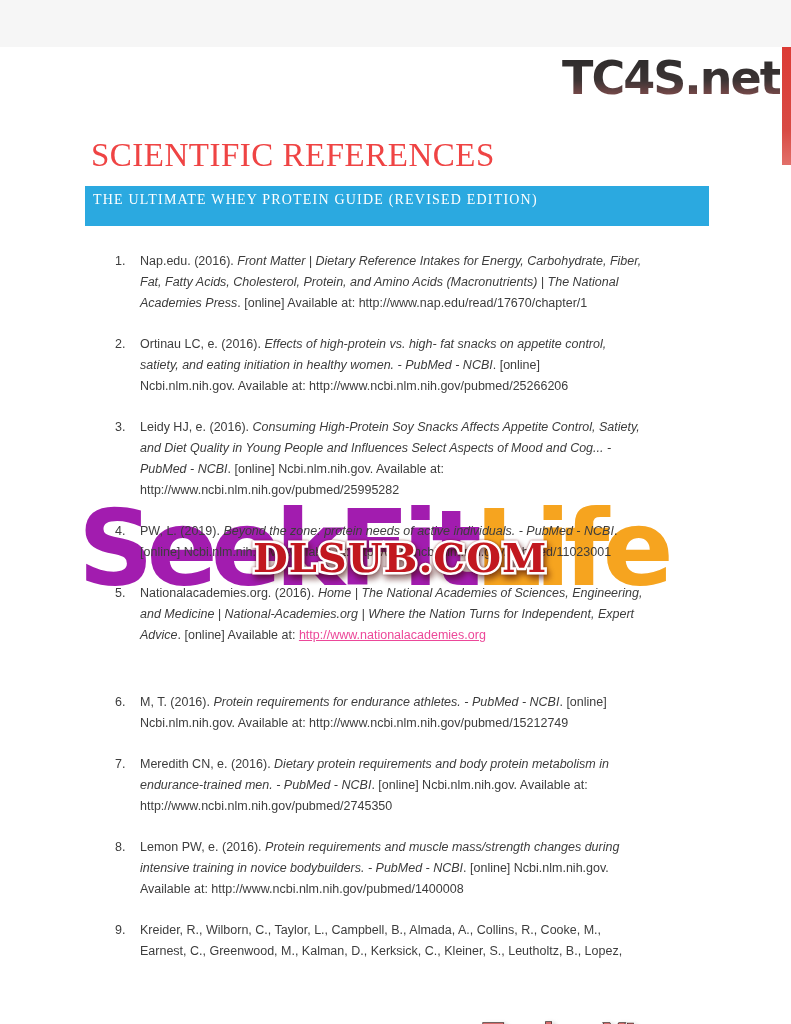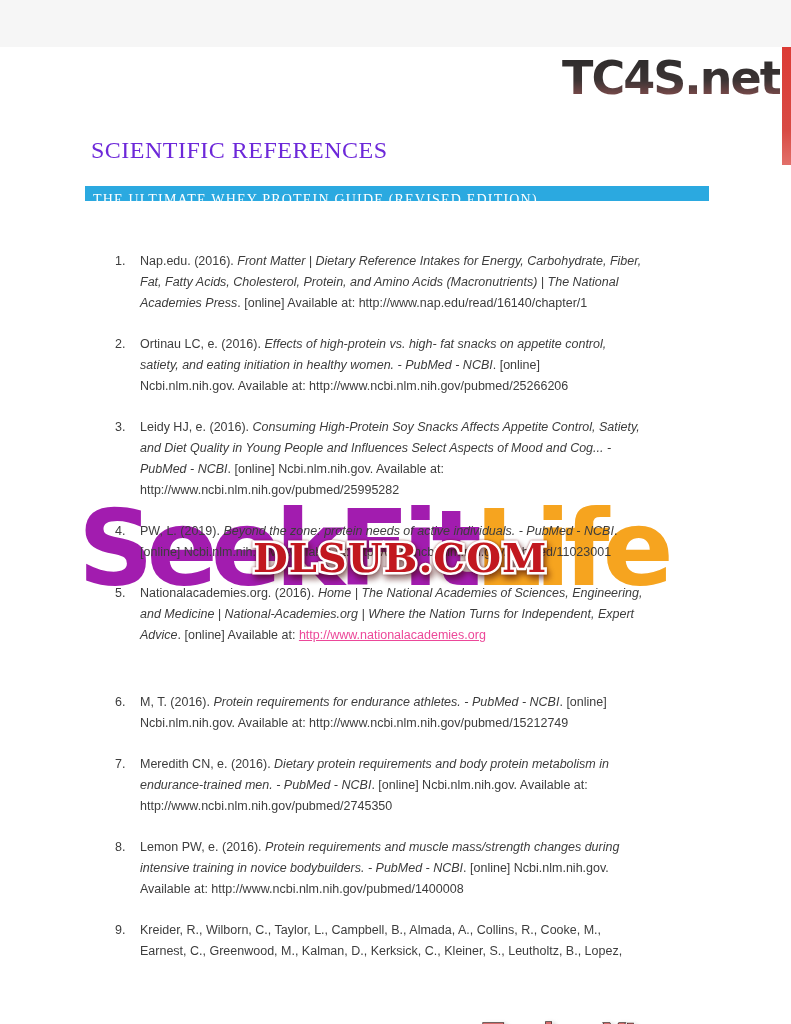--- a/index.html
+++ b/index.html
@@ -10,22 +10,22 @@
   .tc4s{position:absolute;left:562px;top:4px;font-family:"DejaVu Sans",sans-serif;
     font-weight:800;font-size:46px;letter-spacing:-2px;
     background:linear-gradient(180deg,#2a2a2a 0%,#3c3434 55%,#8a5050 90%,#a96a6a 100%);
     -webkit-background-clip:text;background-clip:text;color:transparent;
     text-shadow:0 0 0 transparent;}
   .corner-strip{position:absolute;right:0;top:0;width:9px;height:118px;
     background:linear-gradient(180deg,#dc3b35 0%,#d84a44 70%,#e2706a 100%);}
 
   
   .title{position:absolute;left:91px;top:90px;font-family:"Liberation Serif",serif;
-    font-size:24px;color:#6d28d9;letter-spacing:0.5px;white-space:pre;}
-  .banner{position:absolute;left:85px;top:139px;width:624px;height:15px;background:#2ba9e0;}
+    font-size:33px;color:#ef4444;letter-spacing:0.5px;white-space:pre;}
+  .banner{position:absolute;left:85px;top:139px;width:624px;height:40px;background:#2ba9e0;}
   .banner span{display:block;font-family:"Liberation Serif",serif;font-size:14px;
     letter-spacing:1.2px;color:#ffffff;line-height:27px;padding-left:8px;white-space:pre;}
 
   
   .watermark{position:absolute;left:78px;top:450px;z-index:1;
     font-family:"DejaVu Sans",sans-serif;font-weight:bold;font-size:105px;
     letter-spacing:-7px;white-space:pre;line-height:1;}
   .wm-blue{color:#a21caf;}
   .wm-orange{color:#f6a41f;}
   .badge{position:absolute;left:253px;top:487px;z-index:3;
@@ -66,21 +66,21 @@
     <span>THE ULTIMATE WHEY PROTEIN GUIDE (REVISED EDITION)</span>
   </div>
 
   <div class="watermark"><span class="wm-blue">Seek</span><span class="wm-blue">Fit</span><span class="wm-orange">Life</span></div>
 
   <div class="refs">
       <div class="ref-item">
         <span class="ref-num">1.</span>
         <span class="ref-text"><span class="seg-normal">Nap.edu. (2016). </span><span class="seg-italic">Front Matter | Dietary Reference Intakes for Energy, Carbohydrate, Fiber,
 Fat, Fatty Acids, Cholesterol, Protein, and Amino Acids (Macronutrients) | The National
-Academies Press</span><span class="seg-normal">. [online] Available at: http://www.nap.edu/read/16140/chapter/1</span></span>
+Academies Press</span><span class="seg-normal">. [online] Available at: http://www.nap.edu/read/17670/chapter/1</span></span>
       </div>
       <div class="ref-item">
         <span class="ref-num">2.</span>
         <span class="ref-text"><span class="seg-normal">Ortinau LC, e. (2016). </span><span class="seg-italic">Effects of high-protein vs. high- fat snacks on appetite control,
 satiety, and eating initiation in healthy women. - PubMed - NCBI</span><span class="seg-normal">. [online]
 Ncbi.nlm.nih.gov. Available at: http://www.ncbi.nlm.nih.gov/pubmed/25266206</span></span>
       </div>
       <div class="ref-item">
         <span class="ref-num">3.</span>
         <span class="ref-text"><span class="seg-normal">Leidy HJ, e. (2016). </span><span class="seg-italic">Consuming High-Protein Soy Snacks Affects Appetite Control, Satiety,

